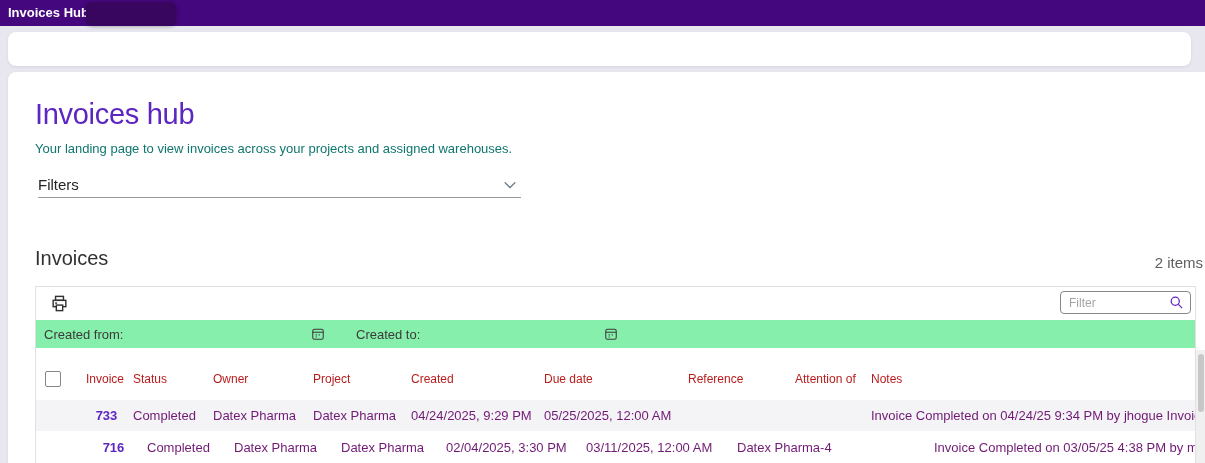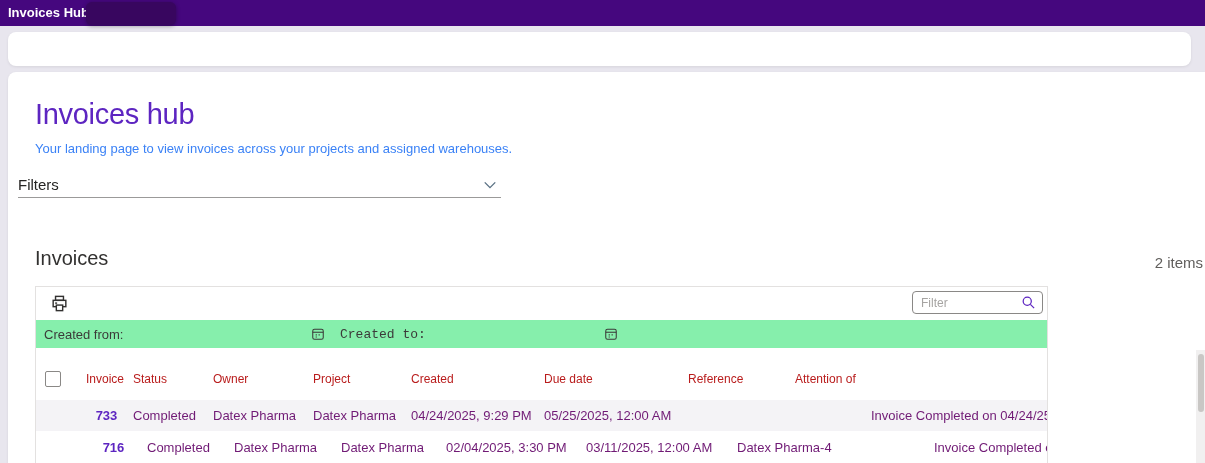--- a/index.html
+++ b/index.html
@@ -32,40 +32,40 @@
     position: absolute; left: 8px; top: 72px; width: 1197px; height: 391px;
     background: #ffffff; border-radius: 8px 0 0 0;
     box-shadow: 0 1px 3px rgba(0,0,0,0.08);
   }
   .page-title {
     position: absolute; left: 27px; top: 26px;
     font-size: 29px; font-weight: 300; color: #5d25c1; letter-spacing: -0.3px;
   }
   .page-subtitle {
     position: absolute; left: 27px; top: 69px;
-    font-size: 13px; color: #3b82f6;
+    font-size: 13px; color: #0f766e;
   }
   .filters {
-    position: absolute; left: 10px; top: 100px; width: 483px; height: 26px;
+    position: absolute; left: 30px; top: 100px; width: 483px; height: 26px;
     border-bottom: 1px solid #9b9a99; cursor: pointer;
     display: flex; align-items: center; justify-content: space-between;
   }
   .filters-label { font-size: 15px; color: #252423; }
   .chevron { width: 14px; height: 14px; margin-right: 4px; }
   .section-title {
     position: absolute; left: 27px; top: 175px;
     font-size: 20px; font-weight: 400; color: #323130;
     padding-bottom: 22px; border-bottom: 3px solid #7b26c9;
   }
   .items-count {
     position: absolute; right: 2px; top: 182px;
     font-size: 15px; color: #605e5c;
   }
   .table-card {
-    position: absolute; left: 27px; top: 214px; width: 1013px; height: 177px;
+    position: absolute; left: 27px; top: 214px; width: 1161px; height: 177px;
     border: 1px solid #e3e1e0; border-bottom: none; background: #fff;
   }
   .table-toolbar {
     position: relative; height: 33px;
     display: flex; align-items: center;
   }
   .print-btn {
     background: none; border: none; cursor: pointer;
     margin-left: 12px; padding: 2px; line-height: 0;
   }
@@ -79,21 +79,21 @@
     font-size: 12px; padding: 0 4px 0 8px; color: #323130;
     font-family: "Liberation Sans", sans-serif; background: transparent;
   }
   .filter-box input::placeholder { color: #a6a4a2; }
   .filter-box svg { margin-right: 6px; flex: none; }
   .date-bar {
     position: relative; height: 28px; background: #86efac;
   }
   .date-label { position: absolute; top: 7px; font-size: 13px; color: #3b3a39; }
   .date-label.from { left: 8px; }
-  .date-label.to { left: 304px; font-family: Liberation Mono, monospace; }
+  .date-label.to { left: 320px; }
   .cal-icon { position: absolute; top: 7px; cursor: pointer; }
   .cal-icon.one { left: 275px; }
   .cal-icon.two { left: 568px; }
   .grid {
     display: grid;
     grid-template-columns: 50px 47px 80px 100px 98px 133px 144px 107px 76px 1fr;
     align-items: center;
   }
   .header-row { height: 34px; margin-top: 14px; }
   .th { font-size: 12px; color: #b91c1c; white-space: nowrap; overflow: hidden; }
@@ -188,20 +188,21 @@
           <div class="checkbox"></div>
         </div>
       <div class="th">Invoice</div>
       <div class="th">Status</div>
       <div class="th">Owner</div>
       <div class="th">Project</div>
       <div class="th">Created</div>
       <div class="th">Due date</div>
       <div class="th">Reference</div>
       <div class="th">Attention of</div>
+      <div class="th">Notes</div>
     </div>
 
     <div class="grid data-row odd">
       <div class="cb-cell"></div>
       <div class="td link">733</div>
       <div class="td">Completed</div>
       <div class="td">Datex Pharma</div>
       <div class="td">Datex Pharma</div>
       <div class="td">04/24/2025, 9:29 PM</div>
       <div class="td">05/25/2025, 12:00 AM</div>

